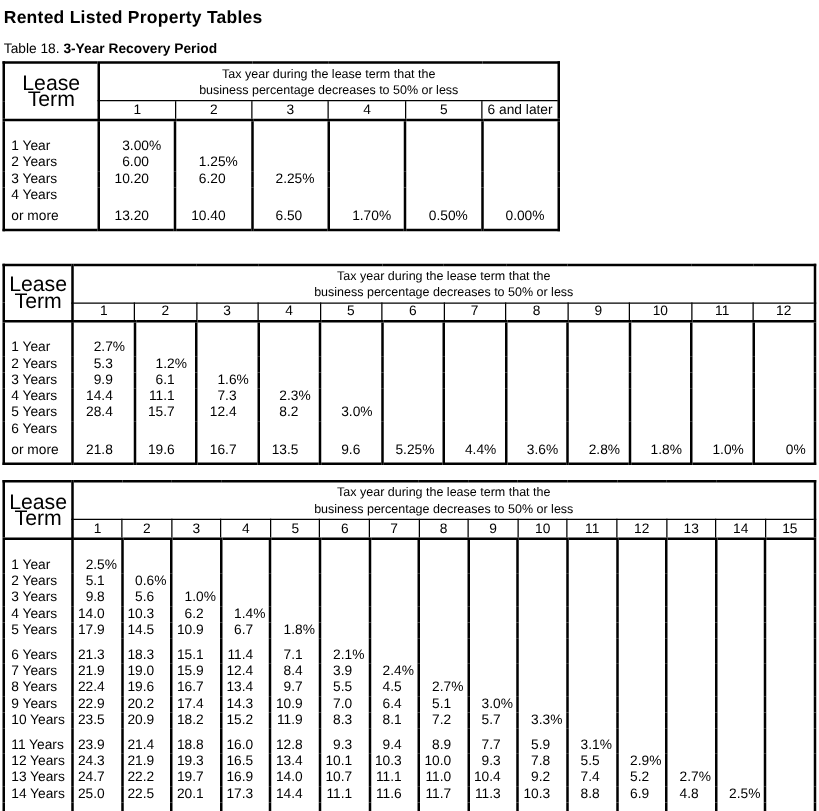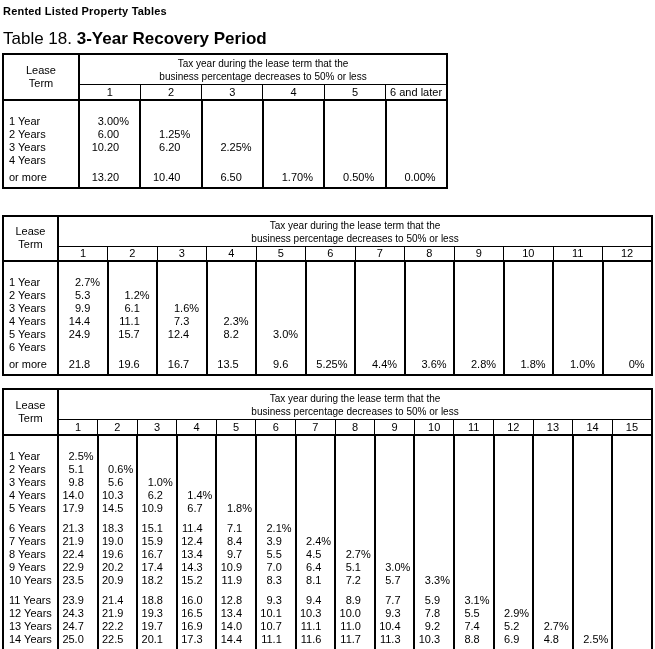--- a/index.html
+++ b/index.html
@@ -4,38 +4,38 @@
 <style>
   * { box-sizing: border-box; }
   html, body { margin: 0; padding: 0; }
   body {
     width: 655px; height: 649px;
     background: #fff; color: #000;
     font-family: "Liberation Sans", "DejaVu Sans", sans-serif;
     overflow: hidden;
   }
   .page { padding: 4px 2px 0 2px; }
-  .page-title { font-size: 11px; font-weight: bold; margin: 1px 0 12px 1px; letter-spacing: 0.2px; }
-  .caption { font-size: 17px; margin: 0 0 4px 1px; }
+  .page-title { font-size: 14px; font-weight: bold; margin: 1px 0 12px 1px; letter-spacing: 0.2px; }
+  .caption { font-size: 11px; margin: 0 0 4px 1px; }
   .caption .prefix { font-weight: normal; }
   .caption .ctitle { font-weight: bold; }
   .tsection18 { margin-bottom: 26px; }
   .tsection19 { margin-bottom: 12px; }
 
   table.tbl { border-collapse: collapse; table-layout: fixed; background: #fff; }
   .t18 { width: 446px; }
   .t19, .t20 { width: 651px; }
   .t18 col.labelcol { width: 76px; }
   .t19 col.labelcol, .t20 col.labelcol { width: 55px; }
 
   table.tbl { border: 2px solid #000; }
   thead th { font-weight: normal; padding: 0; }
   th.corner {
     border-right: 2px solid #000; border-bottom: 2px solid #000;
-    font-size: 11px; line-height: 13px; text-align: center; vertical-align: middle;
+    font-size: 17px; line-height: 13px; text-align: center; vertical-align: middle;
   }
   th.span { border-bottom: 1px solid #000; font-size: 10px; line-height: 13px; padding: 2px 0 1px 0; text-align: center; }
   th.colnum {
     border-right: 1px solid #000; border-bottom: 2px solid #000;
     font-size: 11px; height: 15px; text-align: center; vertical-align: middle;
   }
   th.colnum:last-child { border-right: none; }
 
   tbody td { font-size: 11px; line-height: 13px; padding: 0; vertical-align: bottom; }
   td.rowlabel { text-align: left; padding-left: 5px; border-right: 2px solid #000; white-space: nowrap; }
@@ -249,21 +249,21 @@
             <td class="val"></td>
             <td class="val"></td>
             <td class="val"></td>
             <td class="val"></td>
             <td class="val"></td>
           </tr>
           <tr class="">
             <td class="rowlabel">
               <div>5 Years</div>
             </td>
-            <td class="val"><span class="n">24.9</span><span class="p"></span></td>
+            <td class="val"><span class="n">28.4</span><span class="p"></span></td>
             <td class="val"><span class="n">15.7</span><span class="p"></span></td>
             <td class="val"><span class="n">12.4</span><span class="p"></span></td>
             <td class="val"><span class="n">8.2</span><span class="p"></span></td>
             <td class="val"><span class="n">3.0</span><span class="p">%</span></td>
             <td class="val"></td>
             <td class="val"></td>
             <td class="val"></td>
             <td class="val"></td>
             <td class="val"></td>
             <td class="val"></td>

